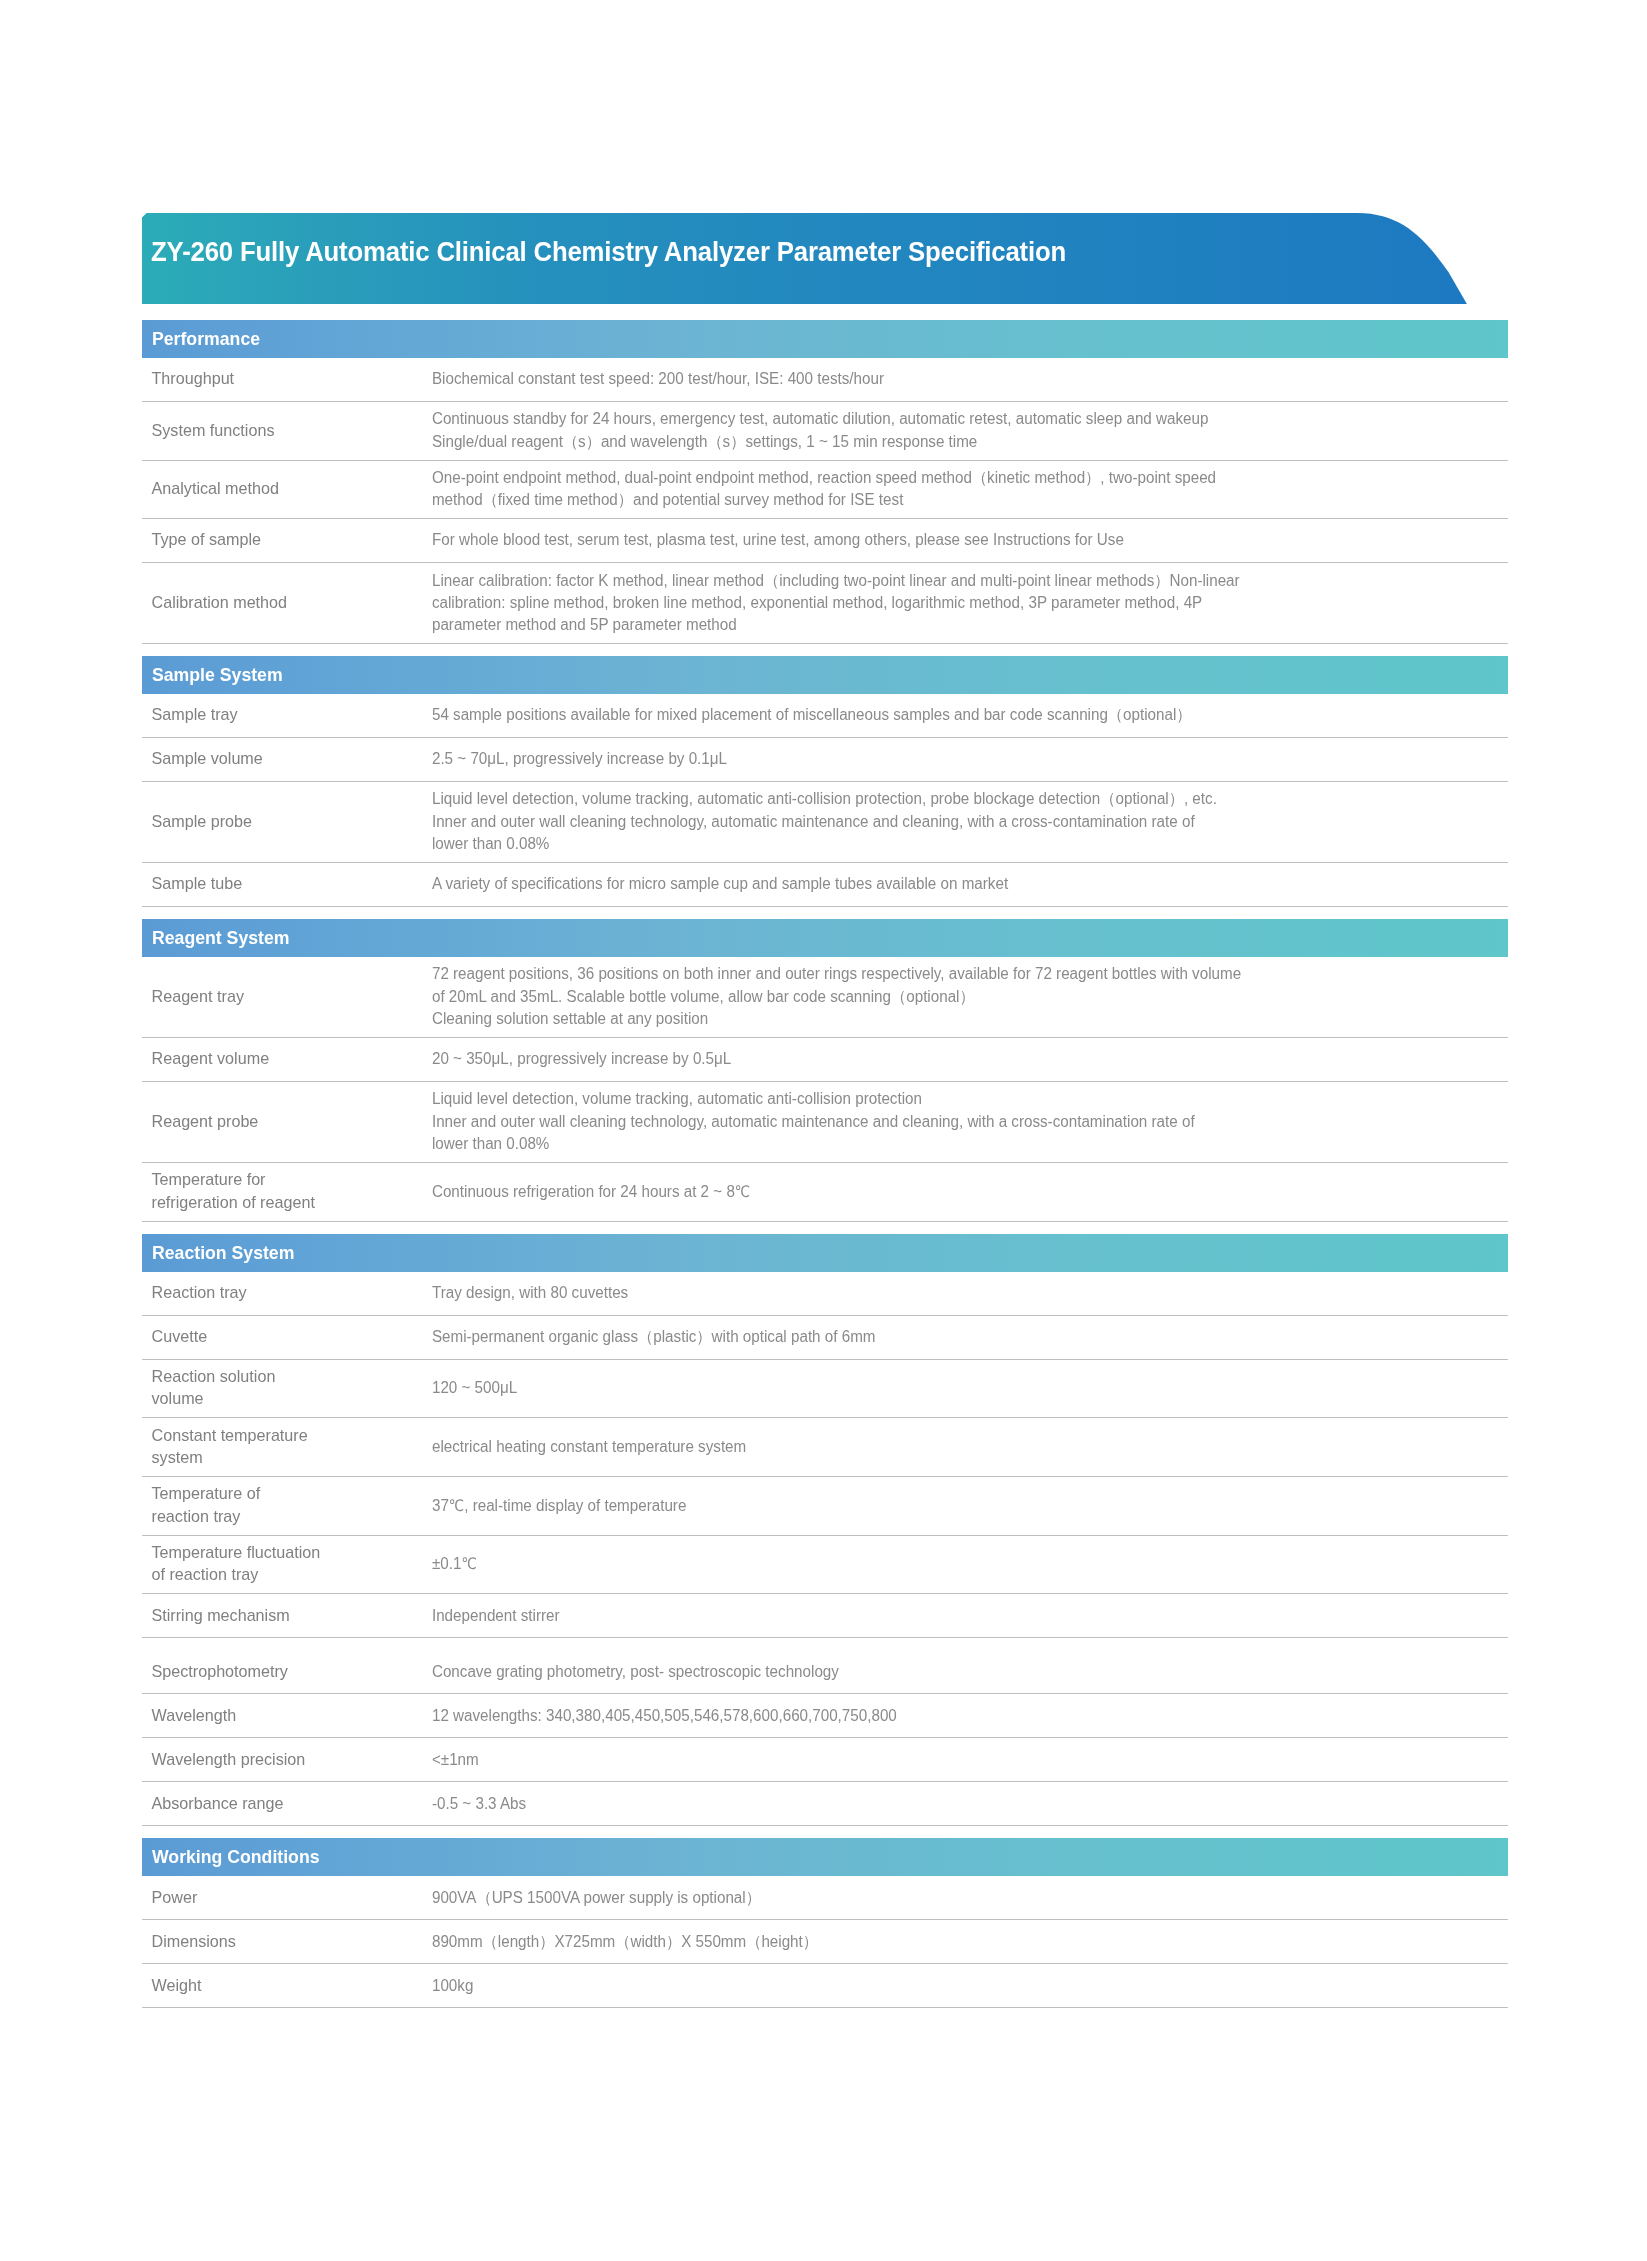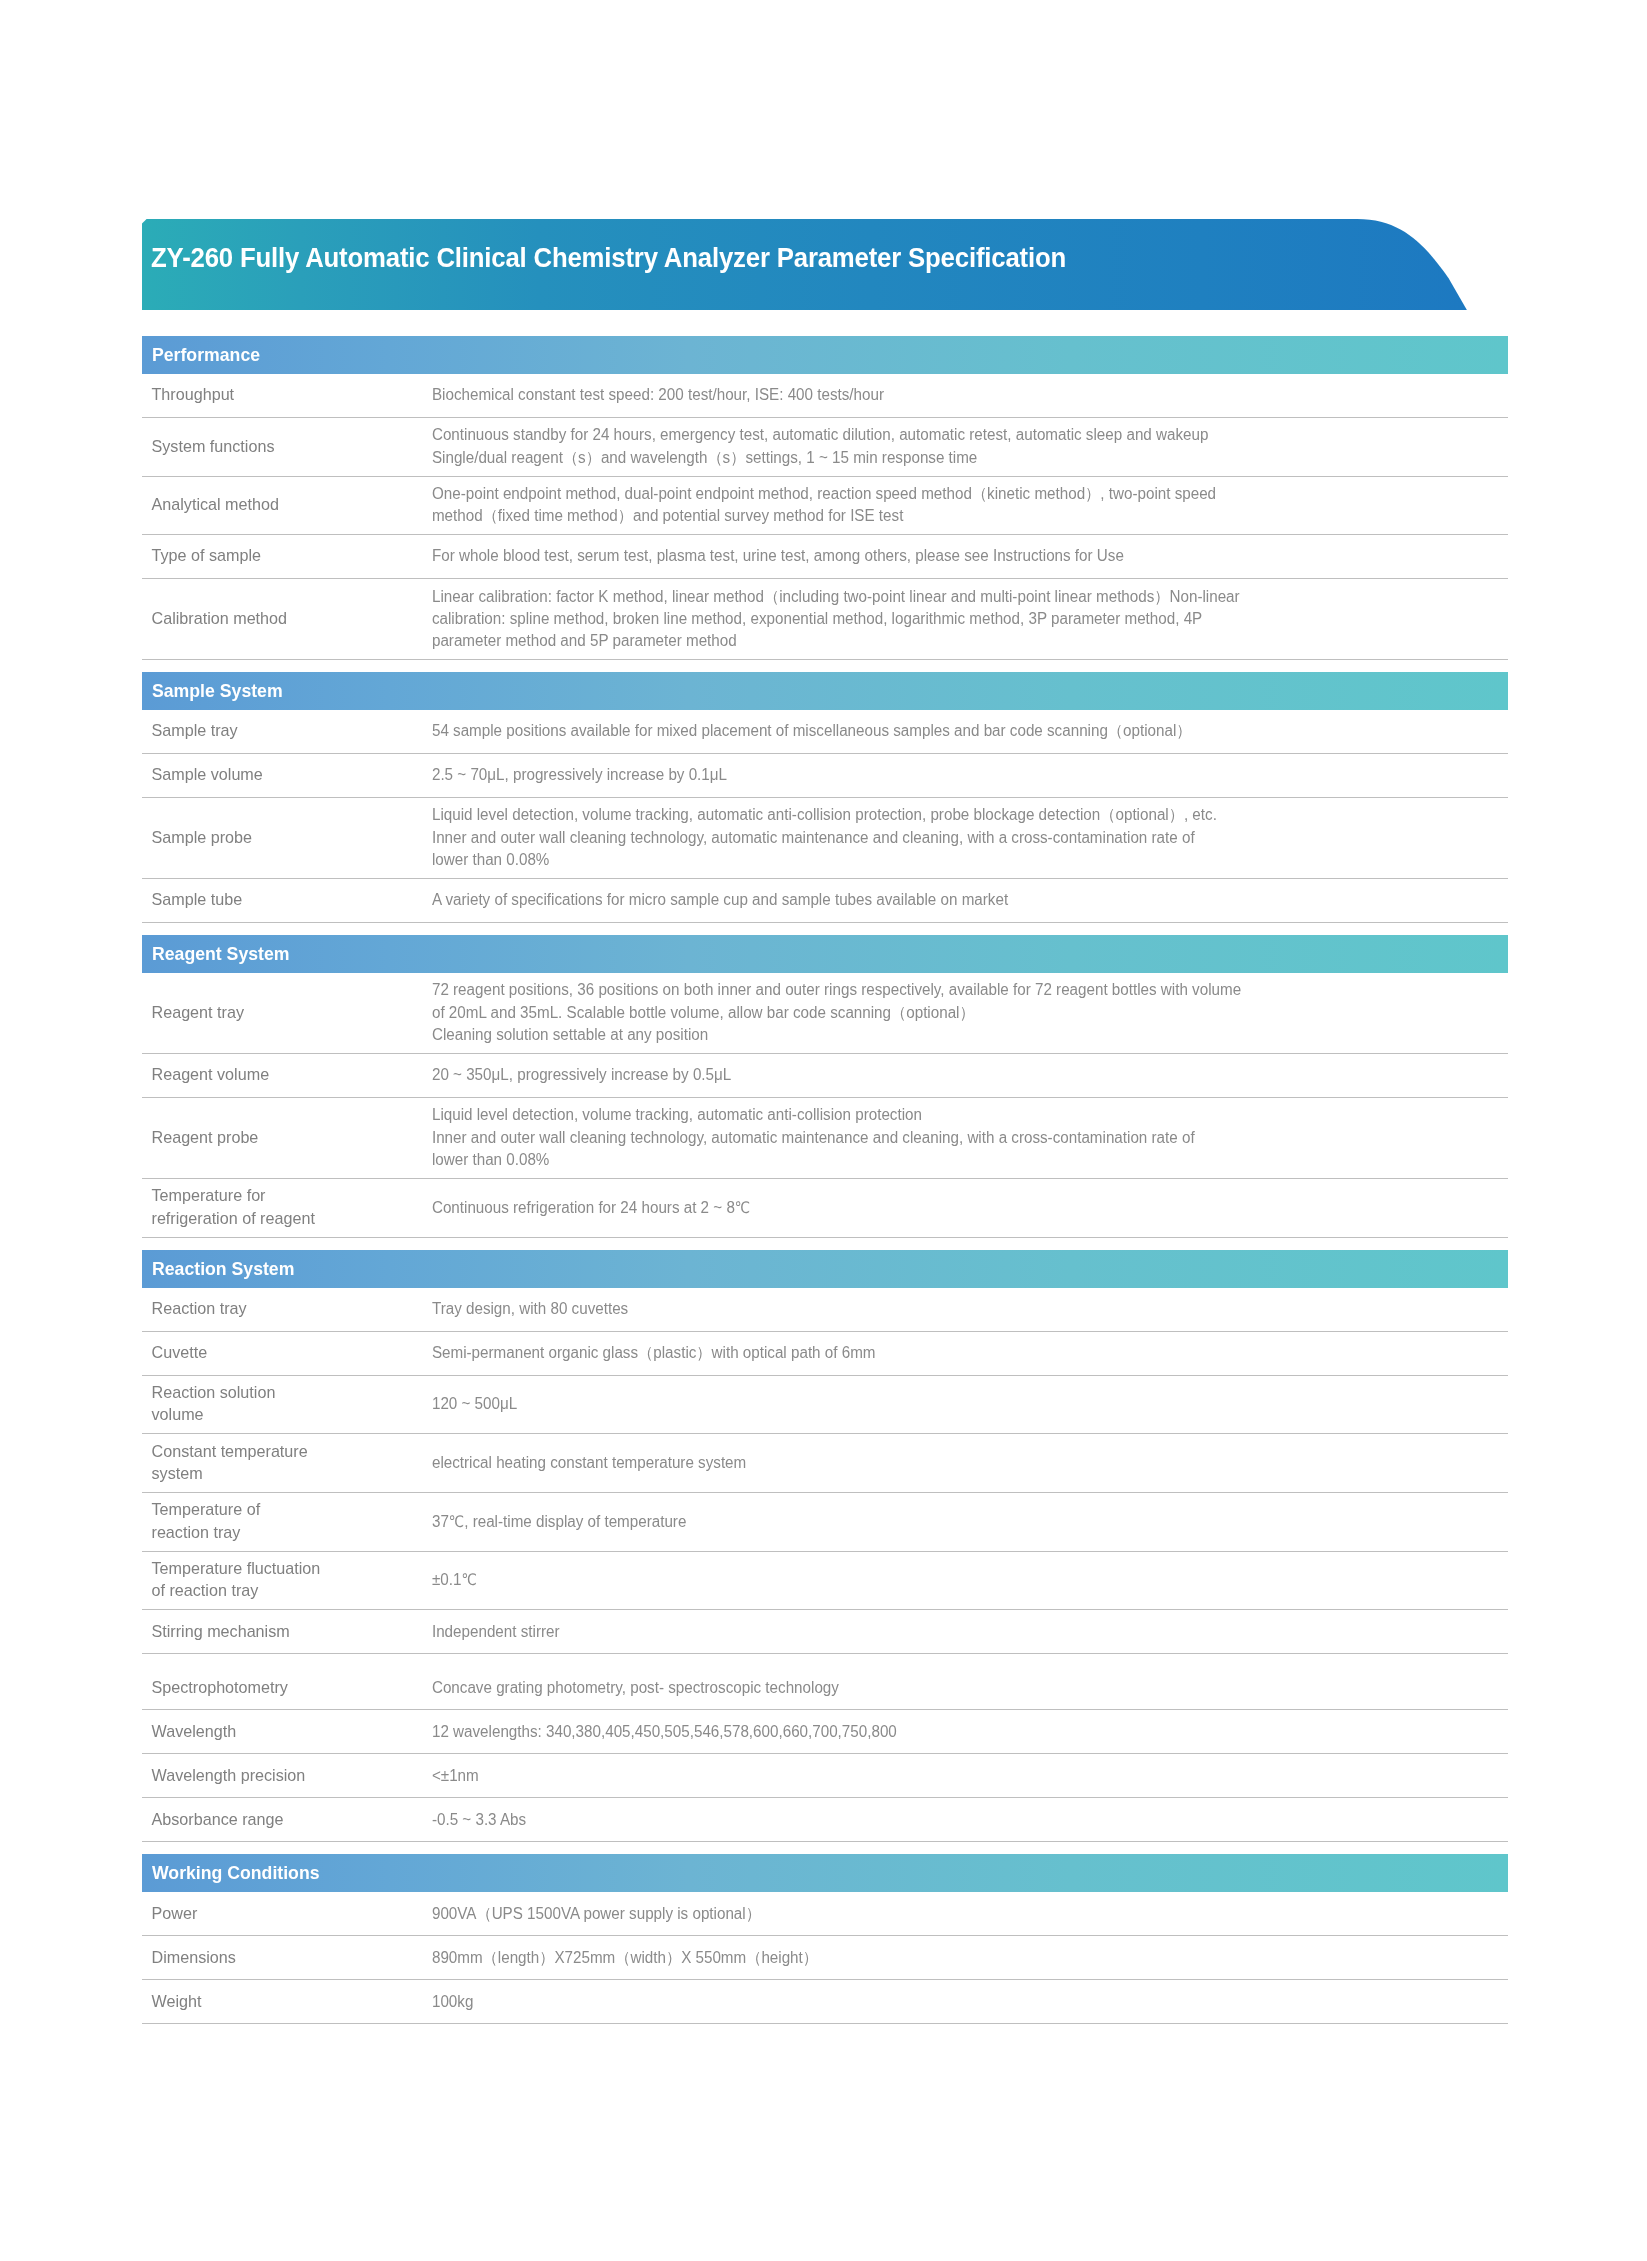--- a/index.html
+++ b/index.html
@@ -22,21 +22,20 @@
     box-sizing: border-box;
   }
 
   
   .banner {
     position: absolute;
     left: 142px;
     top: 213px;
     width: 1366px;
     height: 91px;
-    margin-top: 6px;
   }
   .banner-shape {
     position: absolute;
     inset: 0;
     width: 100%;
     height: 100%;
     display: block;
   }
   .banner-title {
     position: absolute;
@@ -49,21 +48,21 @@
     font-family: "Liberation Sans Narrow", "Liberation Sans", "DejaVu Sans Condensed", sans-serif;
     transform: scaleX(0.92);
     transform-origin: left center;
     white-space: nowrap;
   }
 
   
   .spec-table {
     position: absolute;
     left: 142px;
-    top: 336px;
+    top: 320px;
     width: 1366px;
   }
 
   .section-head {
     height: 38px;
     background: linear-gradient(90deg, #5b9bd5 0%, #63a7d6 18%, #6cb4d3 40%, #66c0ce 68%, #5fc6cb 100%);
     display: flex;
     align-items: center;
     padding: 0 0 0 10px;
     box-sizing: border-box;

